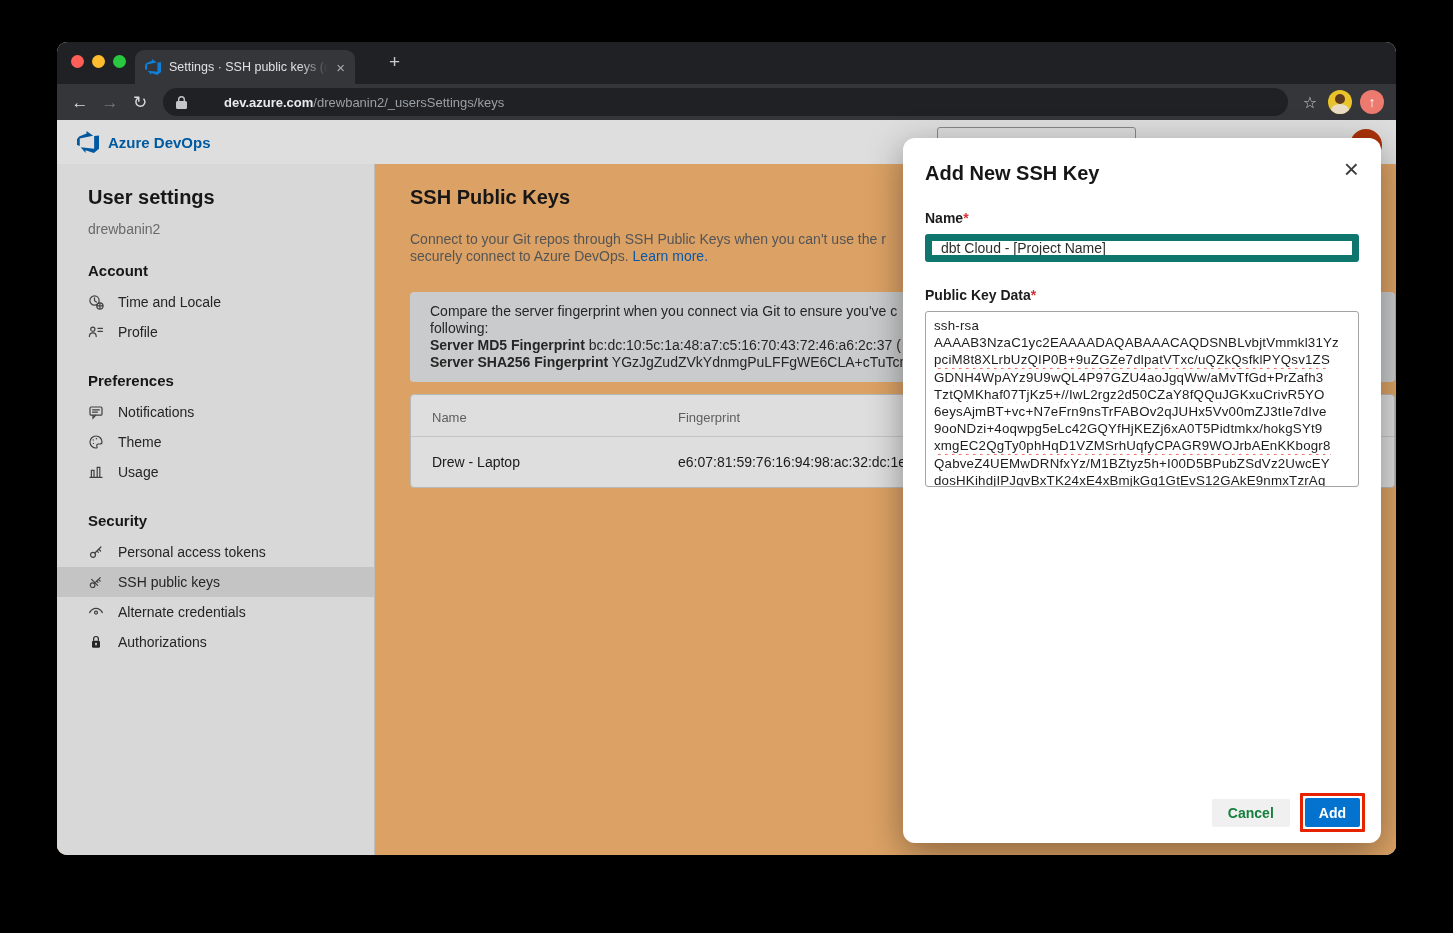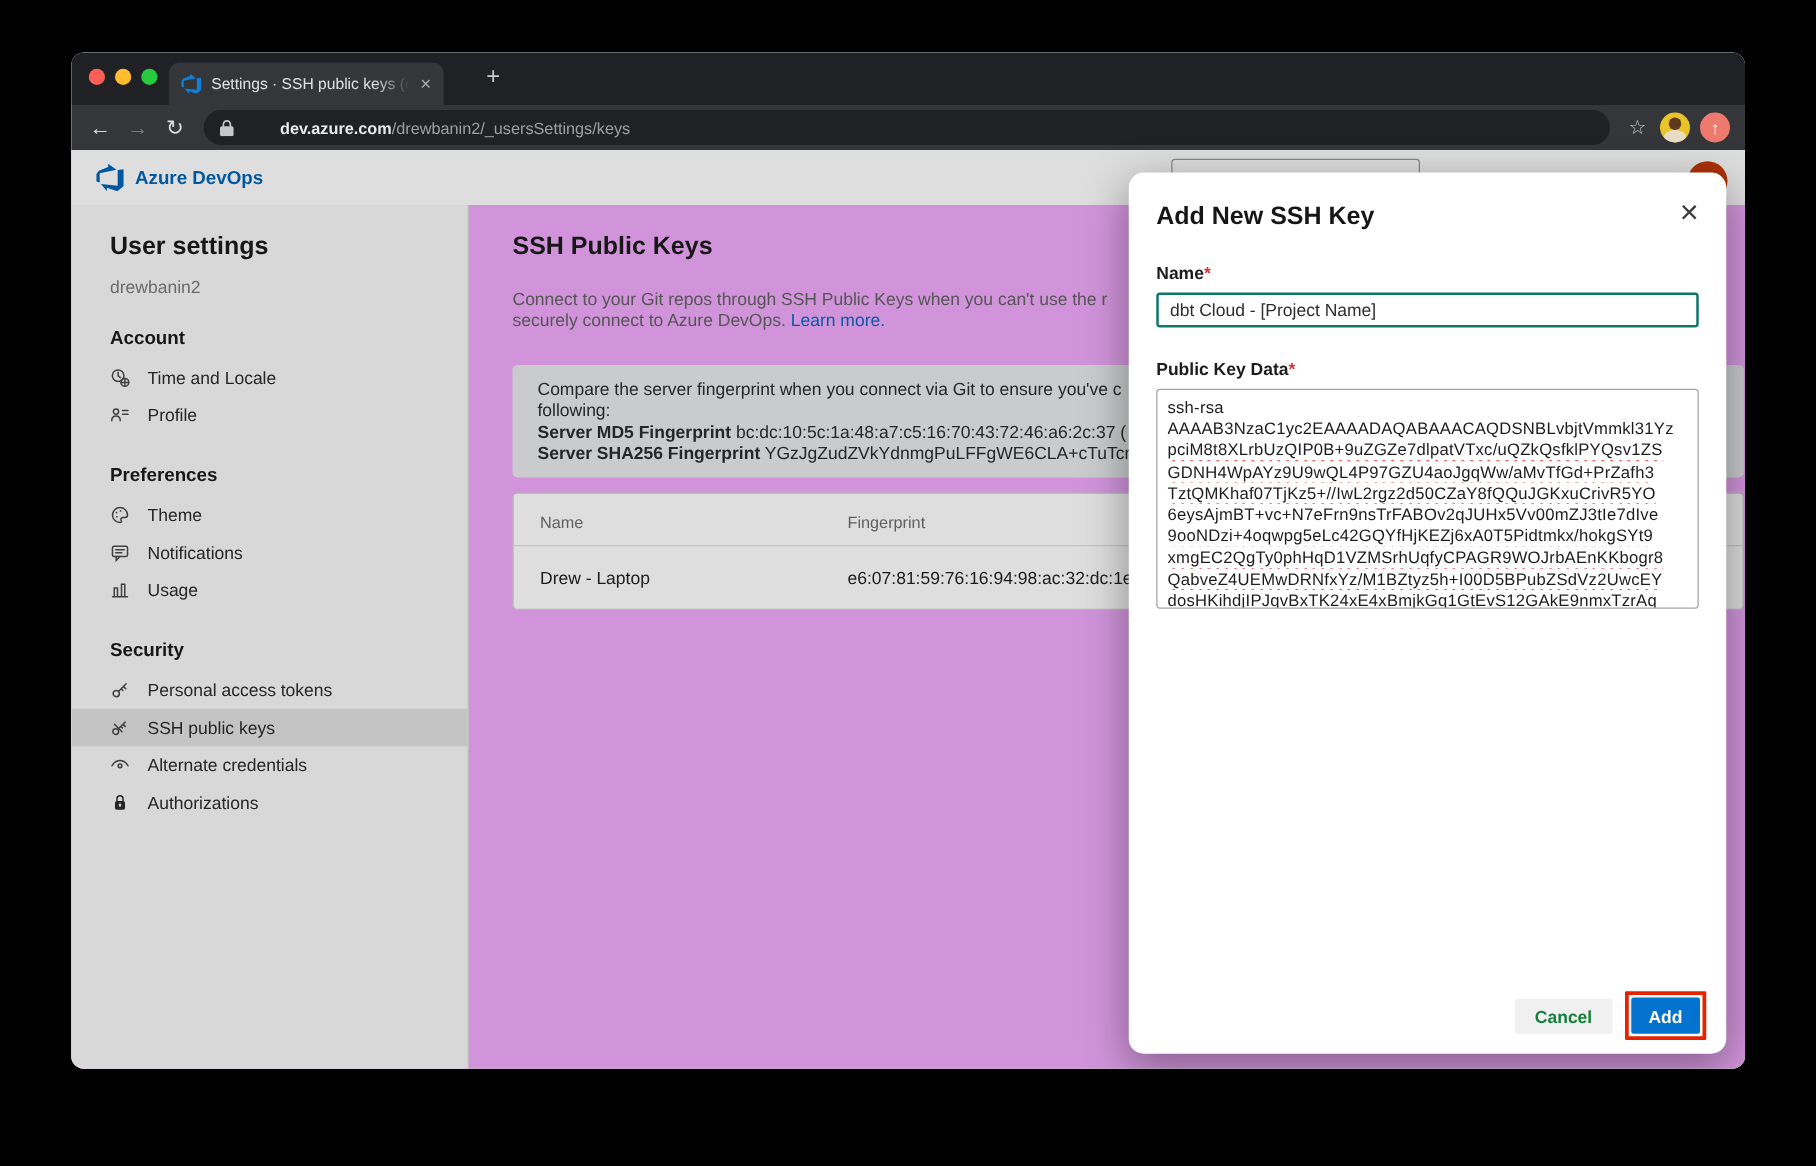--- a/index.html
+++ b/index.html
@@ -32,21 +32,21 @@
     padding:0 13px;gap:9px;margin:0 8px;overflow:hidden;}
   .url{font-size:13px;color:#9aa0a6;white-space:nowrap;}
   .url b{color:#e8eaed;font-weight:bold;margin-left:28px;}
   .star{color:#c3c7cb;font-size:16px;width:28px;text-align:center;}
   .chrome-avatar{width:24px;height:24px;border-radius:50%;background:#e8c32a;position:relative;margin:0 4px;overflow:hidden;}
   .chrome-avatar .head{position:absolute;left:7px;top:4px;width:10px;height:10px;border-radius:50%;background:#5d3a1e;}
   .chrome-avatar .body{position:absolute;left:3px;top:14px;width:18px;height:12px;border-radius:50%;background:#e9dcc4;}
   .update-btn{width:24px;height:24px;border-radius:50%;background:#ed7a6e;color:#fff;
     font-size:14px;font-weight:bold;text-align:center;line-height:24px;margin:0 4px;}
   
-  .page{position:absolute;top:78px;left:0;right:0;bottom:0;background:#f0abfc;}
+  .page{position:absolute;top:78px;left:0;right:0;bottom:0;background:#fdba74;}
   .appheader{height:44px;background:#ffffff;display:flex;align-items:center;padding:0 20px;position:relative;}
   .brand{display:flex;align-items:center;gap:9px;}
   .brand-name{color:#0067b8;font-weight:bold;font-size:15px;}
   .header-search{position:absolute;left:880px;top:7px;width:199px;height:30px;border:1px solid #9d9d9d;
     border-radius:3px;background:#fff;box-sizing:border-box;}
   .header-avatar{position:absolute;left:1293px;top:9px;width:32px;height:32px;border-radius:50%;background:#c53a0b;}
   .pagebody{position:absolute;top:44px;left:0;right:0;bottom:0;display:flex;}
   
   .sidebar{width:318px;background:#f8f8f8;border-right:1px solid #d9d9d9;box-sizing:border-box;padding-top:22px;flex:none;}
   .us-title{font-size:20px;font-weight:bold;color:#1b1b1b;margin:0 0 0 31px;}
@@ -70,21 +70,21 @@
   .fp{white-space:nowrap;}
   
   .dim{position:absolute;top:78px;left:0;right:0;bottom:0;background:rgba(0,0,0,.13);z-index:5;}
   
   .modal{position:absolute;left:846px;top:96px;width:478px;height:705px;background:#fff;border-radius:12px;
     z-index:10;box-shadow:0 10px 36px rgba(0,0,0,.38);padding:24px 22px;box-sizing:border-box;}
   .m-title{font-size:20px;font-weight:bold;color:#161616;margin:0;}
   .m-close{position:absolute;right:22px;top:18px;font-size:26px;font-weight:200;color:#3c3c3c;line-height:1;}
   .f-label{margin-top:25px;font-size:14px;font-weight:bold;color:#1c1c1c;}
   .req{color:#d13438;}
-  .text-input{margin-top:8px;width:100%;height:28px;border:2px solid #0f766e;border-radius:3px;
+  .text-input{margin-top:8px;width:100%;height:28px;border:7px solid #0f766e;border-radius:3px;
     font-size:14px;padding:0 9px;box-sizing:border-box;color:#2e2e2e;background:#fff;
     font-family:"Liberation Sans","DejaVu Sans",sans-serif;}
   .keybox{margin-top:8px;border:1px solid #a3a3a3;border-radius:3px;height:164px;padding:5px 8px;
     overflow:hidden;font-size:13.3px;line-height:17.2px;color:#1d1d1d;letter-spacing:.2px;}
   .kl{white-space:nowrap;overflow:hidden;}
   .sp{text-decoration:underline;text-decoration-style:wavy;text-decoration-color:#e65140;
     text-decoration-thickness:1px;text-underline-offset:2.5px;}
   .m-footer{position:absolute;right:16px;bottom:11px;display:flex;align-items:center;gap:10px;}
   .btn-cancel{background:#f0f0f0;height:28px;padding:0 16px;font-size:14px;font-weight:bold;color:#15803d;
     border:none;border-radius:2px;display:flex;align-items:center;}
@@ -175,37 +175,37 @@
                 <path d="M1.4 12.6c0-2.4 1.5-3.8 3.4-3.8s3.4 1.4 3.4 3.8"></path>
                 <path d="M10 4.4h4.4M10 7.4h4.4"></path>
               </svg>
           </span>
           <span>Profile</span>
         </div>
 
         <div class="sec-label">Preferences</div>
         <div class="sitem">
           <span class="ic">
+            <svg width="16" height="16" viewBox="0 0 16 16" fill="none" stroke="#4a4a4a" stroke-width="1.2" stroke-linecap="round">
+                <rect x="2" y="3" width="12" height="8.2" rx="1.3"></rect>
+                <path d="M4.6 5.8h6.8M4.6 8.2h4.8M5 11.2v3l2.8-3"></path>
+              </svg>
+          </span>
+          <span>Notifications</span>
+        </div>
+        <div class="sitem">
+          <span class="ic">
             <svg width="16" height="16" viewBox="0 0 16 16" fill="none" stroke="#4a4a4a" stroke-width="1.2">
                 <path d="M8 2a6 6 0 100 12c1.1 0 1.5-.9.9-1.7-.6-1 .1-2.3 1.5-2.3H12a2 2 0 002-2A6 6 0 008 2z"></path>
                 <circle cx="5.2" cy="6" r=".7" fill="#4a4a4a" stroke="none"></circle>
                 <circle cx="8.4" cy="4.7" r=".7" fill="#4a4a4a" stroke="none"></circle>
                 <circle cx="5.5" cy="9.4" r=".7" fill="#4a4a4a" stroke="none"></circle>
               </svg>
           </span>
           <span>Theme</span>
-        </div>
-        <div class="sitem">
-          <span class="ic">
-            <svg width="16" height="16" viewBox="0 0 16 16" fill="none" stroke="#4a4a4a" stroke-width="1.2" stroke-linecap="round">
-                <rect x="2" y="3" width="12" height="8.2" rx="1.3"></rect>
-                <path d="M4.6 5.8h6.8M4.6 8.2h4.8M5 11.2v3l2.8-3"></path>
-              </svg>
-          </span>
-          <span>Notifications</span>
         </div>
         <div class="sitem">
           <span class="ic">
             <svg width="16" height="16" viewBox="0 0 16 16" fill="none" stroke="#4a4a4a" stroke-width="1.2" stroke-linecap="round">
                 <path d="M3.4 13V6.4H6V13M9.2 13V3.4h2.6V13M2 13.4h12"></path>
               </svg>
           </span>
           <span>Usage</span>
         </div>
 

